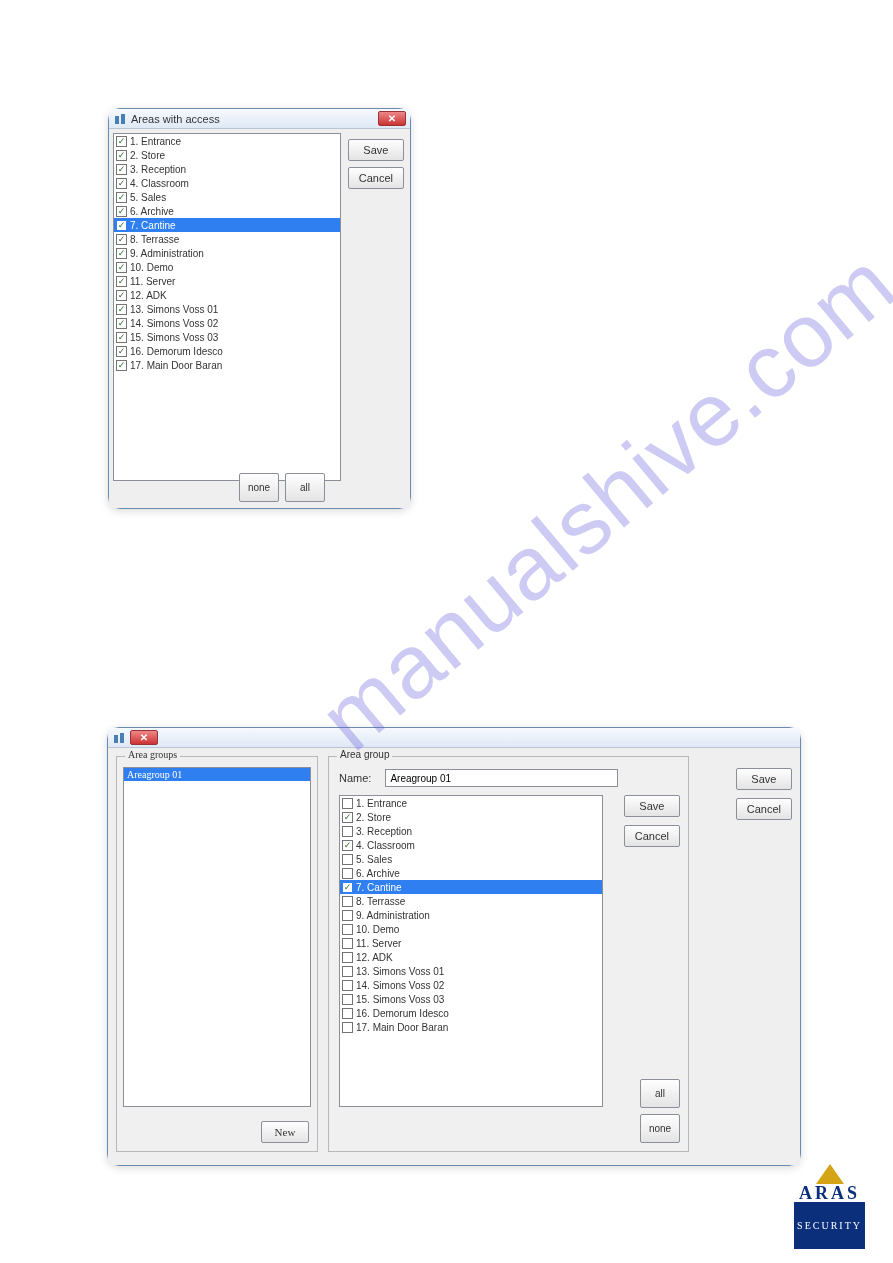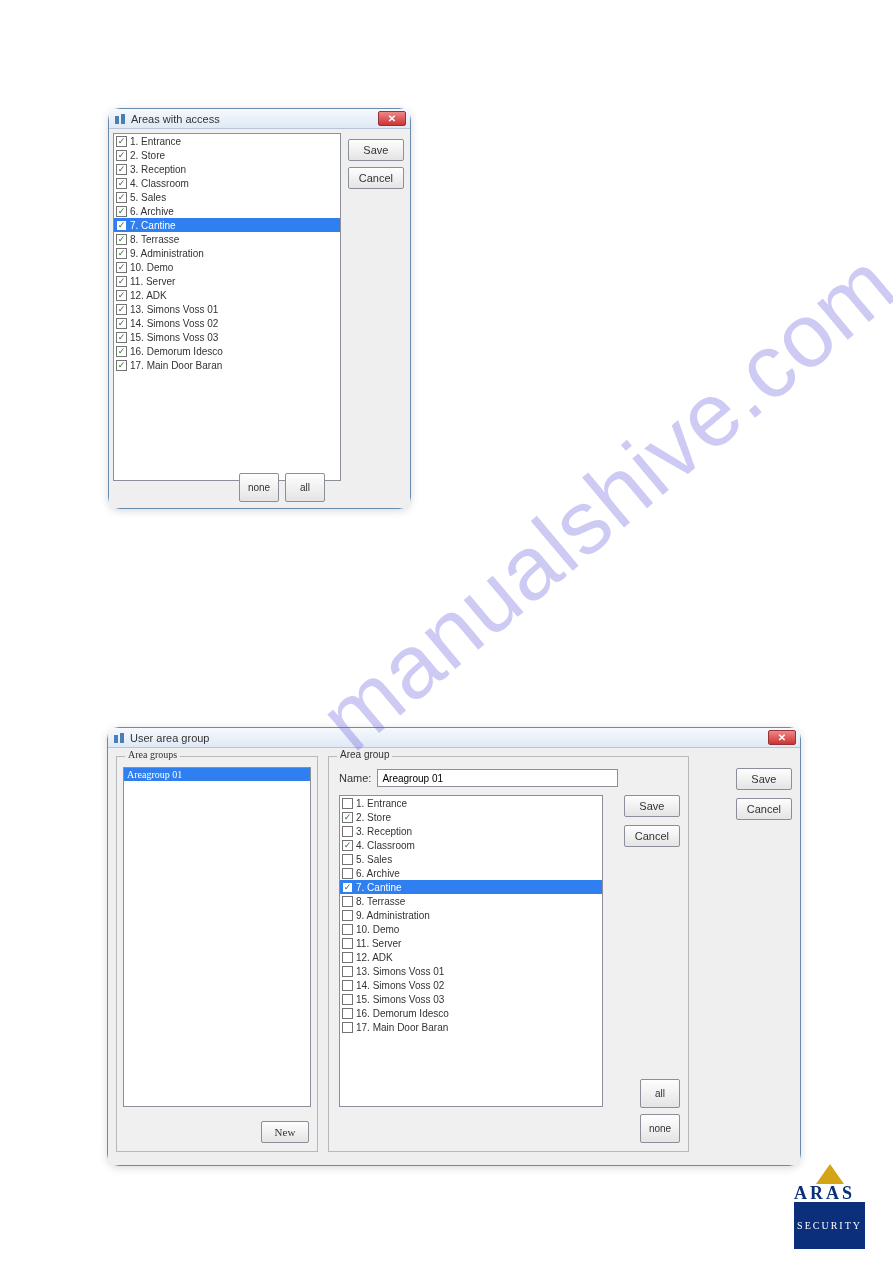--- a/index.html
+++ b/index.html
@@ -156,39 +156,39 @@
   #win1 .listbox { position: absolute; top: 4px; left: 4px; width: 228px; height: 348px; }
   #win1 .side-btns { position: absolute; top: 10px; right: 6px; display:flex; flex-direction:column; gap:6px;}
   #win1 .bottom-btns { position:absolute; bottom:6px; left:130px; display:flex; gap:6px; }
 
   
   #win2 { top: 727px; left: 107px; width: 694px; height: 439px; }
   #win2 .fs-left   { position:absolute; top:8px;  left:8px;  width:202px; height:396px;font-family:Liberation Serif, serif; }
   #win2 .fs-right  { position:absolute; top:8px;  left:220px;width:361px; height:396px; }
   #win2 .fs-left .listbox { position:absolute; top:10px; left:6px; right:6px; height:340px; }
   #win2 .fs-left .new-btn { position:absolute; bottom:8px; right:8px; }
-  #win2 .fs-right .name-row { position:absolute; top:12px; left:10px; right:70px; display:flex; align-items:center; gap:6px; }
+  #win2 .fs-right .name-row { position:absolute; top:12px; left:10px; right:70px; display:flex; align-items:center; gap:14px; }
   #win2 .fs-right .name-row .text-input { flex:1; }
   #win2 .fs-right .listbox { position:absolute; top:38px; left:10px; width:264px; height:312px; }
   #win2 .fs-right .inner-side { position:absolute; top:38px; right:8px; display:flex; flex-direction:column; gap:8px;}
   #win2 .fs-right .inner-bottom { position:absolute; bottom:8px; right:8px; display:flex; flex-direction:column; gap:6px;}
   #win2 .outer-side { position:absolute; top:20px; right:8px; display:flex; flex-direction:column; gap:8px;}
 
   .item-selected {
     background:#2f7ff1;
     color:#fff;
     padding:1px 3px;
     font-size:10px;
   }
 
   .logo {
     position: absolute;
     right: 28px;
     bottom: 14px;
-    text-align: left;
+    text-align: center;
     font-family: Georgia, 'Times New Roman', serif;
   }
   .logo .tri {
     width: 0; height: 0;
     border-left: 14px solid transparent;
     border-right: 14px solid transparent;
     border-bottom: 20px solid #d4a416;
     margin: 0 auto 0 auto;
   }
   .logo .name { color:#0b2f7a; font-weight:bold; font-size:18px; letter-spacing:3px; line-height:1; }
@@ -295,21 +295,20 @@
 </div>
 
 <div class="win" id="win2">
   <div class="titlebar">
     <span class="icon">
       <svg width="14" height="14" viewBox="0 0 14 14">
           <rect x="2" y="4" width="4" height="8" fill="#4a7fb5"></rect>
           <rect x="8" y="2" width="4" height="10" fill="#4a7fb5"></rect>
         </svg>
     </span>
-    <span class="title">User area group</span>
     <div class="close-btn">
       <span>✕</span>
     </div>
   </div>
   <div class="win-body">
 
     <div class="fieldset fs-left">
       <div class="legend">Area groups</div>
       <div class="listbox">
         <div class="item-selected">Areagroup 01</div>

